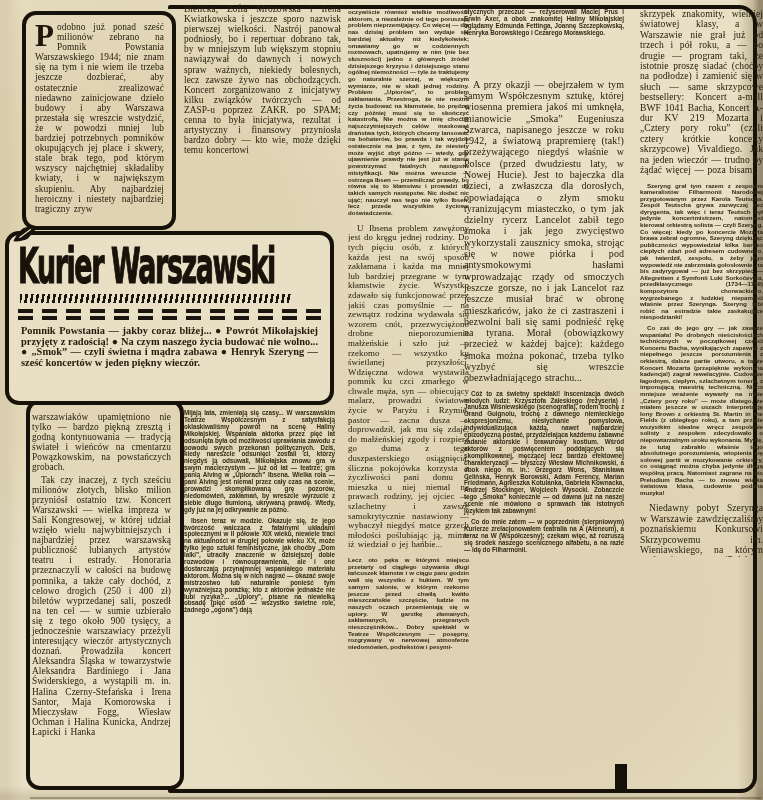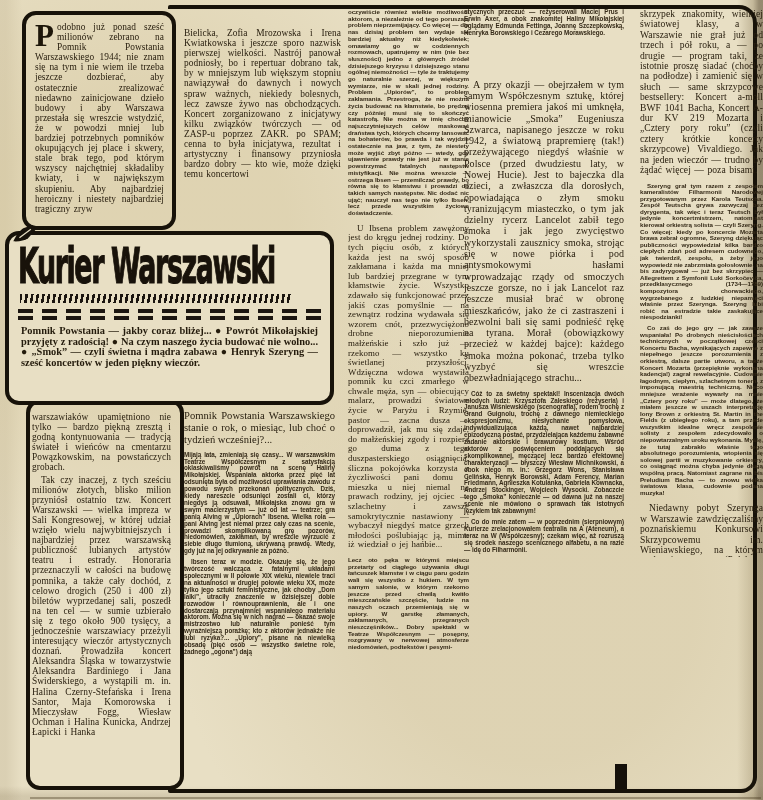--- a/index.html
+++ b/index.html
@@ -32,21 +32,21 @@
   .lead p.noind{text-indent:0;}
   .small{font-family:"Liberation Sans",sans-serif;font-weight:700;font-size:6.3px;
          line-height:6.9px;text-align:justify;color:#352a18;letter-spacing:-.05px;}
   .smallp{margin:0 0 4px;text-indent:7px;}
 
   .dropcap{float:left;font-family:"Liberation Serif",serif;font-weight:700;
            font-size:31px;line-height:24px;padding:2px 3px 0 0;color:#1d1609;}
 
   
   .col{position:absolute;overflow:hidden;}
-  .colAtop{left:184px;top:28px;width:157px;height:222px;}
+  .colAtop{left:184px;top:4px;width:157px;height:222px;}
   .colAbot{left:184px;top:410px;width:151px;height:381px;}
   .colB{left:348px;top:9px;width:121px;height:784px;}
   .colB .lead{font-size:8.9px;line-height:9.6px;}
   .colB .small{font-size:6.2px;line-height:6.7px;}
   .colC{left:464px;top:9px;width:160px;height:784px;}
   .colC .lead{font-size:10px;line-height:11.3px;margin-top:42px;}
   .colD{left:632px;top:9px;width:123px;height:548px;margin-left:8px;}
   .colD .lead{font-size:9.6px;line-height:10.4px;}
   .colD .small{font-size:6.2px;line-height:6.6px;}
   .headline{font-family:"Liberation Serif",serif;font-weight:400;font-size:10.6px;
@@ -104,21 +104,20 @@
     <div class="dash" style="margin-top:3px"></div>
     <div class="summary">Pomnik Powstania — jakby coraz bliżej... ● Powrót Mikołajskiej przyjęty z radością! ● Na czym naszego życia budować nie wolno... ● „Smok” — czyli świetna i mądra zabawa ● Henryk Szeryng — sześć koncertów w jeden piękny wieczór.</div>
   </div>
 
   <div class="box box3 lead">
     <p class="noind">warszawiaków upamiętniono nie tylko — bardzo piękną zresztą i godną kontynuowania — tradycją świateł i wieńców na cmentarzu Powązkowskim, na powstańczych grobach.</p>
     <p>Tak czy inaczej, z tych sześciu milionów złotych, blisko milion przyniósł ostatnio tzw. Koncert Warszawski — wielka impreza w Sali Kongresowej, w której udział wzięło wielu najwybitniejszych i najbardziej przez warszawską publiczność lubianych artystów teatru i estrady. Honoraria przeznaczyli w całości na budowę pomnika, a także cały dochód, z celowo drogich (250 i 400 zł) biletów wyprzedanej sali, poszedł na ten cel — w sumie uzbierało się z tego około 900 tysięcy, a jednocześnie warszawiacy przeżyli interesujący wieczór artystycznych doznań. Prowadziła koncert Aleksandra Śląska w towarzystwie Aleksandra Bardiniego i Jana Świderskiego, a wystąpili m. in. Halina Czerny-Stefańska i Irena Santor, Maja Komorowska i Mieczysław Fogg, Wiesław Ochman i Halina Kunicka, Andrzej Łapicki i Hanka</p>
   </div>
 
   <div class="col colAbot">
-    <p class="headline">Pomnik Powstania Warszawskiego stanie o rok, o miesiąc, lub choć o tydzień wcześniej?...</p>
     <div class="small">
       <p class="smallp" style="text-indent:0">Mijają lata, zmieniają się czasy... W warszawskim Teatrze Współczesnym z satysfakcją oklaskiwaliśmy powrót na scenę Haliny Mikołajskiej. Wspaniała aktorka przez pięć lat odsunięta była od możliwości uprawiania zawodu z powodu swych przekonań politycznych. Dziś, kiedy nareszcie odsunięci zostali ci, którzy niegdyś ją odsuwali, Mikołajska znowu gra w swym macierzystym — już od lat — teatrze; gra panią Alving w „Upiorach” Ibsena. Wielka rola — pani Alving jest niemal przez cały czas na scenie, prowadzi skomplikowaną grę pozorów, niedomówień, zakłamań, by wreszcie wyrzucić z siebie długo tłumioną, ukrywaną prawdę. Wtedy, gdy już na jej odkrywanie za późno.</p>
       <p class="smallp">Ibsen teraz w modzie. Okazuje się, że jego twórczość walcząca z fatalnymi układami społecznymi w II połowie XIX wieku, niewiele traci na aktualności w drugiej połowie wieku XX, może tylko jego sztuki feministyczne, jak choćby „Dom lalki”, utraciły znaczenie w dzisiejszej dobie rozwodów i równouprawnienia, ale i one dostarczają przynajmniej wspaniałego materiału aktorom. Można się w nich nagrać — okazać swoje mistrzostwo lub naturalnie ponieść tym wyraźniejszą porażkę; kto z aktorów jednakże nie lubi ryzyka?... „Upiory”, pisane na niewielką obsadę (pięć osób — wszystko świetne role, żadnego „ogona”) dają</p>
     </div>
   </div>
 
   <div class="col colB">
     <div class="small">
         <p class="smallp" style="text-indent:0">oczywiście również wielkie możliwości aktorom, a niezależnie od tego poruszają problem nieprzemijający. Co więcej — dla nas dzisiaj problem ten wydaje się bardziej aktualny niż kiedykolwiek; omawiamy go w codziennych rozmowach, upatrujemy w nim (nie bez słuszności) jedno z głównych źródeł dzisiejszego kryzysu i dzisiejszego stanu ogólnej niemożności — tyle że traktujemy go naturalnie szerzej, w większym wymiarze, nie w skali jednej rodziny. Problem „Upiorów”, to problem zakłamania. Przestroga, że nie można życia budować na kłamstwie, bo prędzej czy później musi się to skończyć katastrofą. Nie można w imię choćby najszczytniejszych celów maskować draństwa tych, których chcemy lansować na bohaterów, bo prawda i tak wyjdzie ostatecznie na jaw, z tym, że niestety może wyjść zbyt późno — wtedy, gdy ujawnienie prawdy nie jest już w stanie powstrzymać fatalnych następstw mistyfikacji. Nie można wreszcie — ostrzega Ibsen — przemilczać prawdy, bo równa się to kłamstwu i prowadzi do takich samych następstw. Nic dodać nic ująć; nauczył nas tego nie tylko Ibsen, lecz przede wszystkim życiowe doświadczenie.</p>
       </div>

